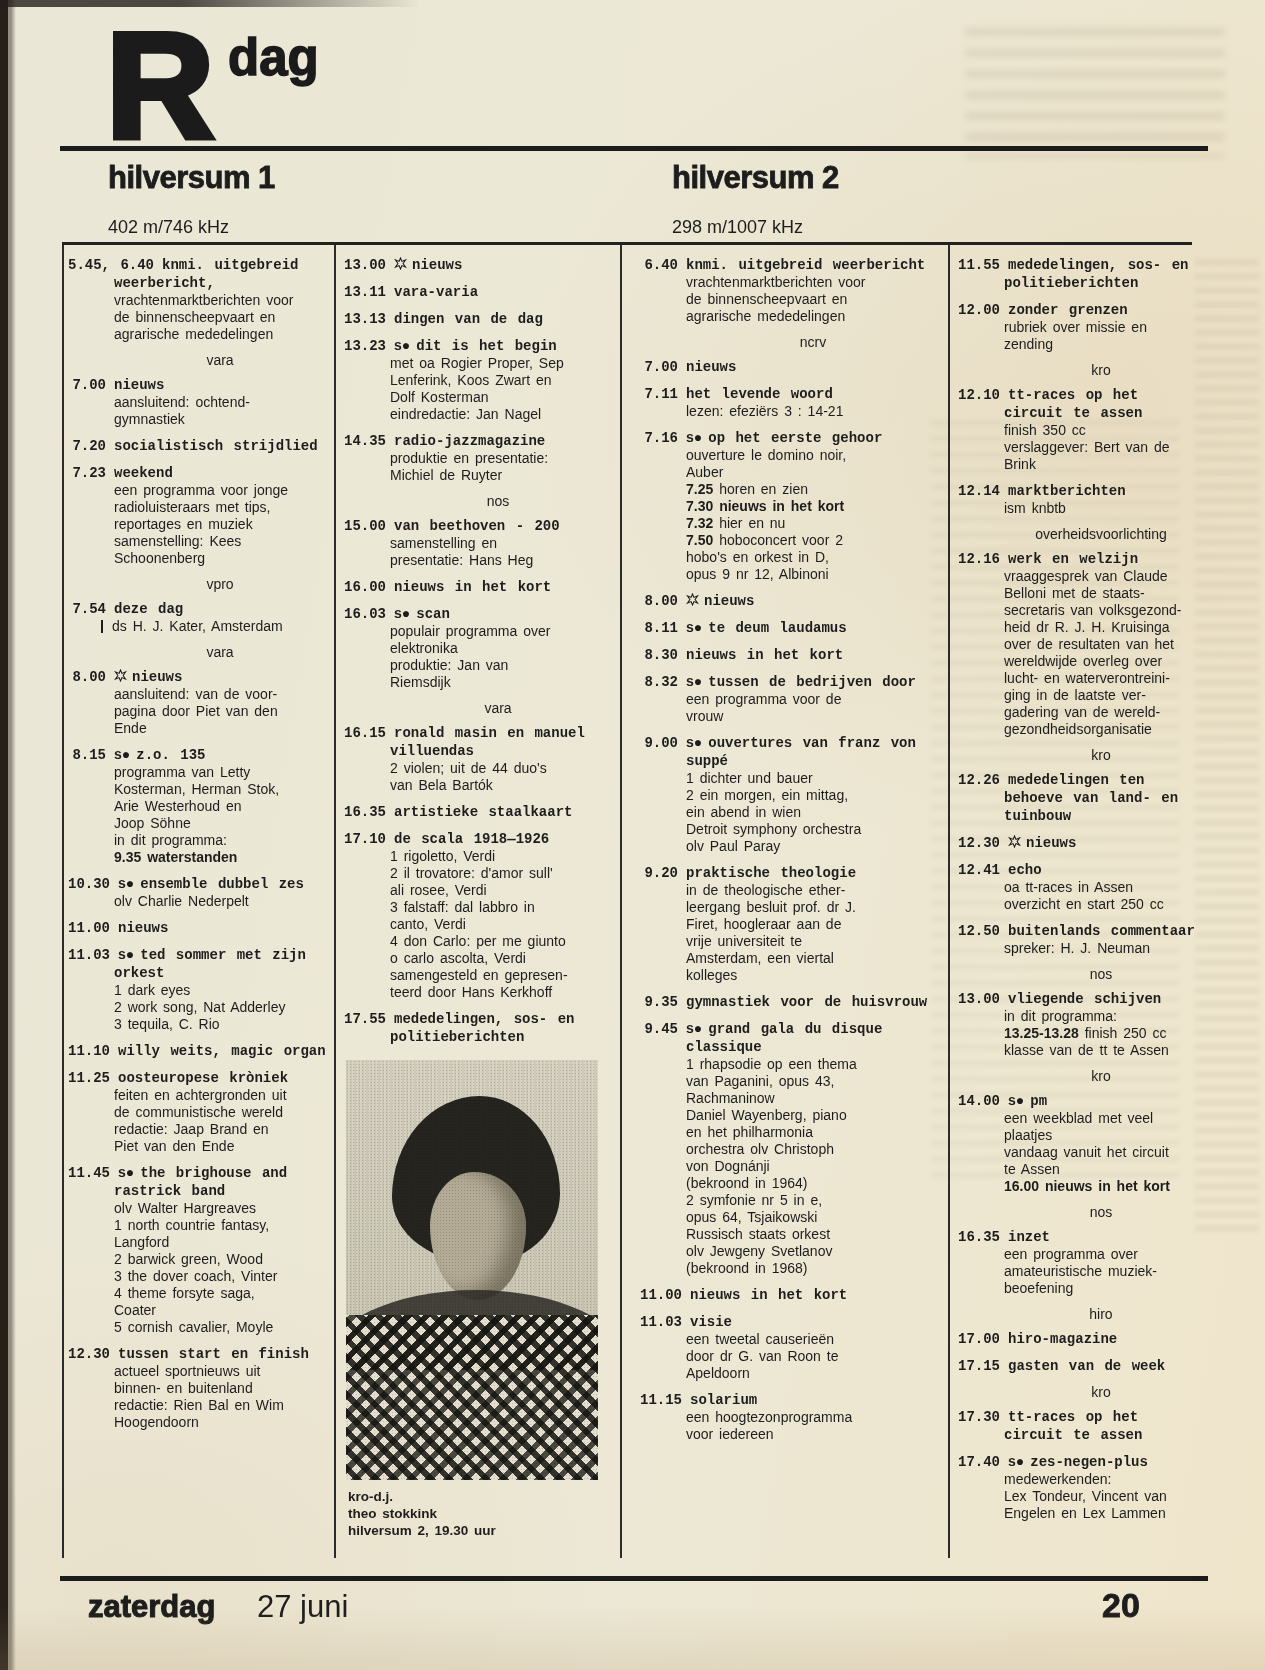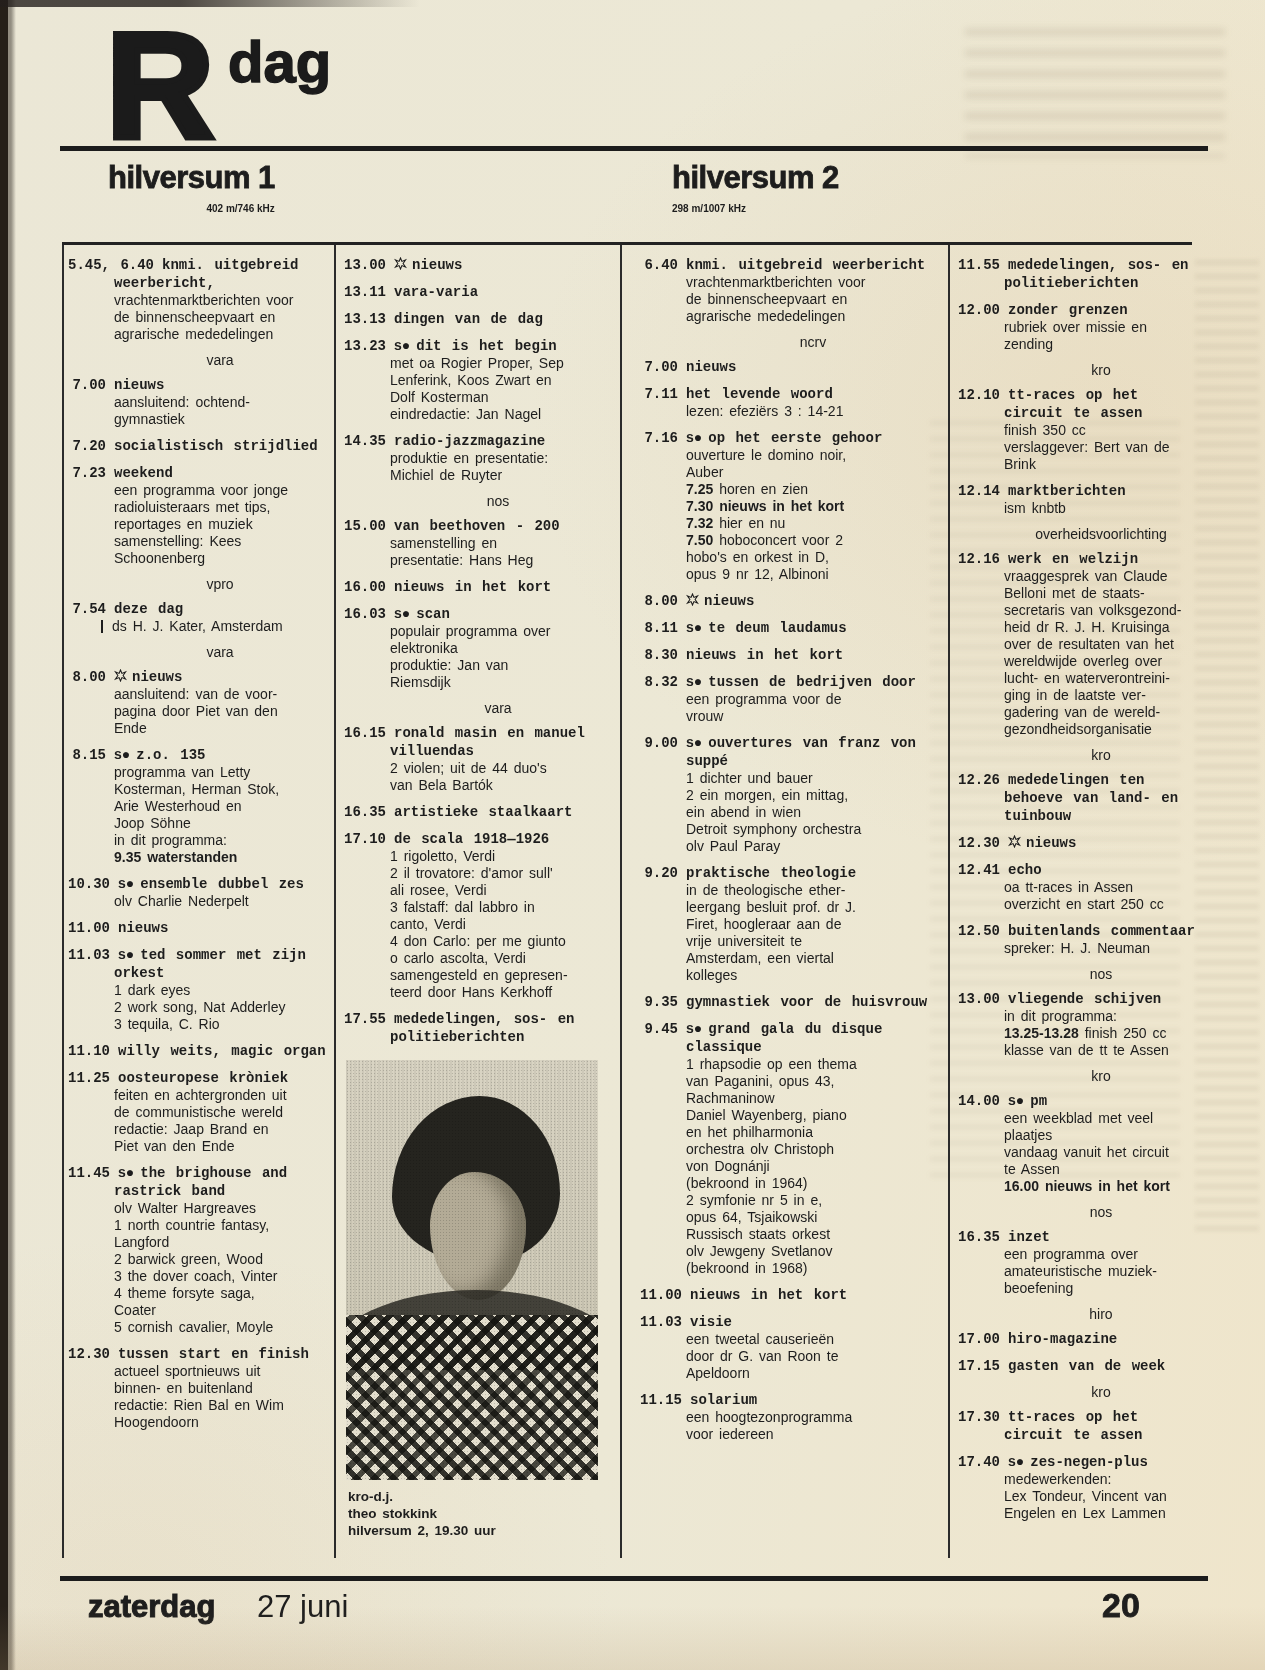--- a/index.html
+++ b/index.html
@@ -22,30 +22,30 @@
   .sm1{right:6px;top:260px;width:64px;height:980px;
     background:repeating-linear-gradient(180deg,rgba(125,108,82,.10) 0 5px,transparent 5px 14px);filter:blur(2px);}
   .sm2{right:40px;top:28px;width:260px;height:130px;
     background:repeating-linear-gradient(180deg,rgba(125,108,82,.13) 0 8px,transparent 8px 21px);filter:blur(3px);}
   .sm3{left:930px;top:420px;width:250px;height:760px;
     background:repeating-linear-gradient(180deg,rgba(120,104,80,.05) 0 6px,transparent 6px 16px);filter:blur(2px);}
 
   
   .logo-r{position:absolute;left:106px;top:10px;font-size:150px;line-height:1;font-weight:bold;
     color:#1b1b1b;-webkit-text-stroke:6px #1b1b1b;letter-spacing:0;}
-  .logo-suffix{position:absolute;left:228px;top:28px;font-size:58px;font-weight:bold;color:#1b1b1b;
+  .logo-suffix{position:absolute;left:228px;top:28px;font-size:51px;font-weight:bold;color:#1b1b1b;
     -webkit-text-stroke:1.5px #1b1b1b;}
   .rule{position:absolute;background:#1c1c1c;}
   .rule-header{left:60px;top:146px;width:1148px;height:5px;}
   .station-header{position:absolute;}
-  .st1{left:108px;top:160px;text-align:right;}
+  .st1{left:108px;top:160px;}
   .st2{left:672px;top:160px;}
   .station-header h2{margin:0;font-size:31px;font-weight:bold;letter-spacing:-.5px;
     -webkit-text-stroke:.8px #1d1d1d;}
-  .freq{font-size:10px;font-weight:bold;margin-top:7px;}
+  .freq{font-size:18px;font-weight:normal;margin-top:21px;}
 
   
   .rule-cols{left:62px;top:242px;width:1130px;height:3px;background:#222;}
   .vline{position:absolute;top:245px;height:1313px;width:2px;background:#2b2b2b;}
   .v0{left:62px;} .v1{left:334px;} .v2{left:620px;} .v3{left:948px;}
   .col{position:absolute;top:256px;font-size:14px;line-height:17px;word-spacing:2px;}
   #col-0{left:68px;width:258px;}
   #col-1{left:344px;width:262px;}
   #col-2{left:640px;width:300px;}
   #col-3{left:958px;width:240px;}

